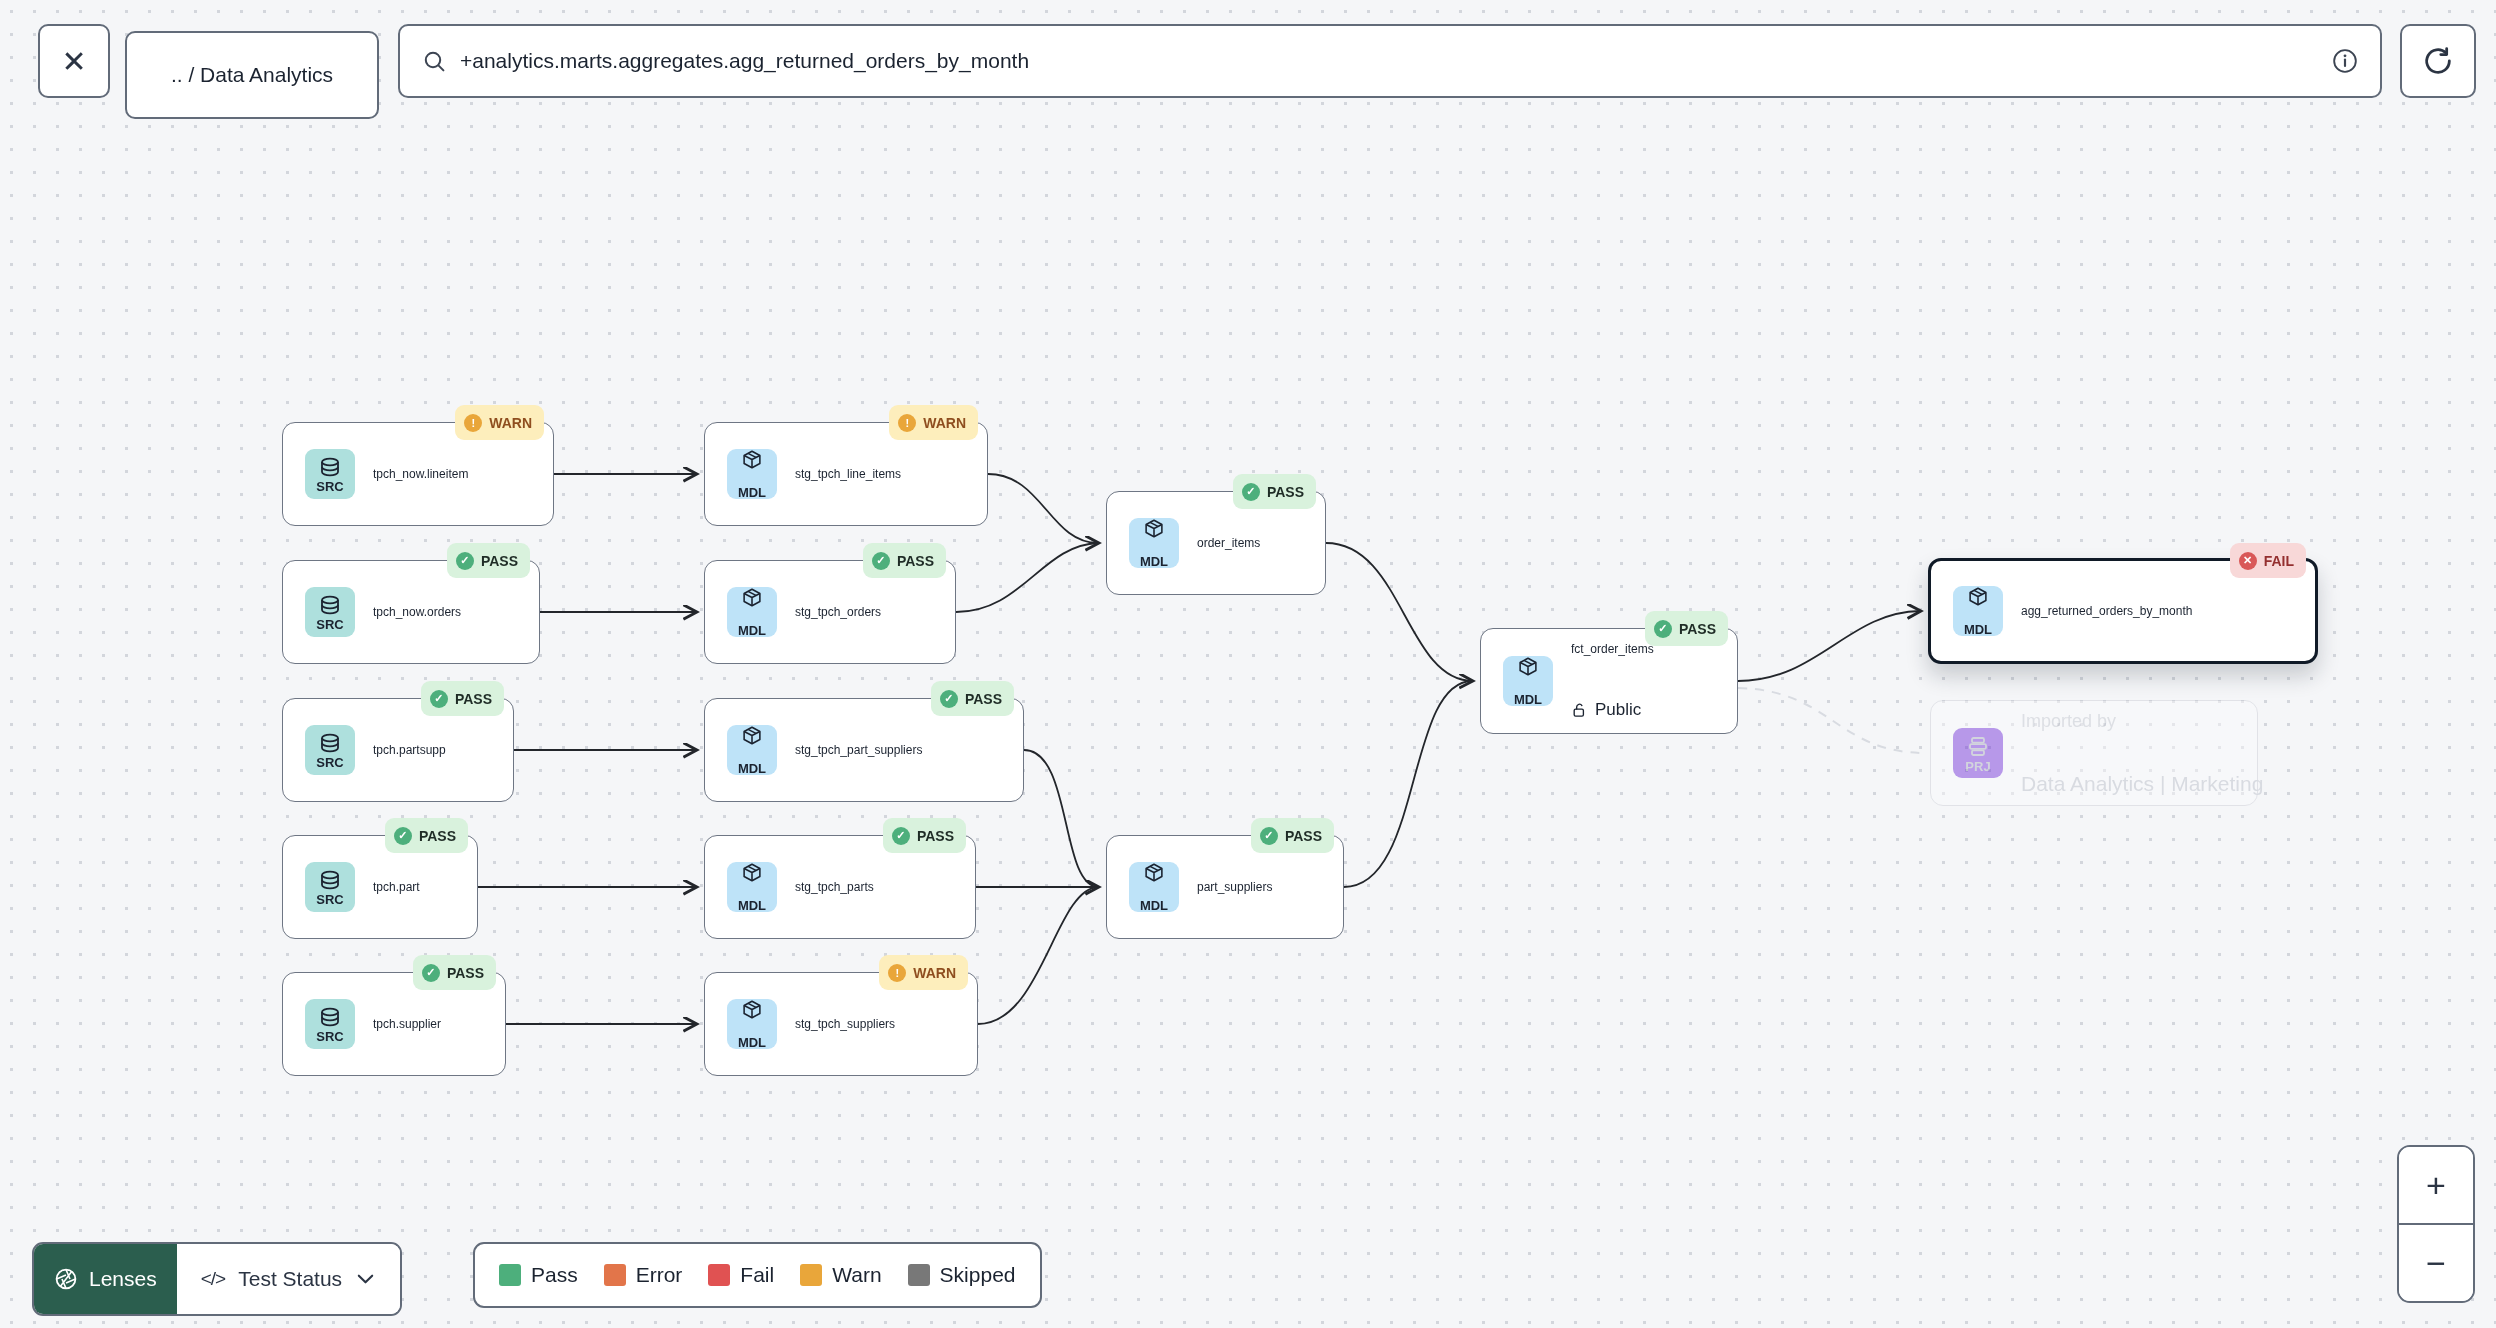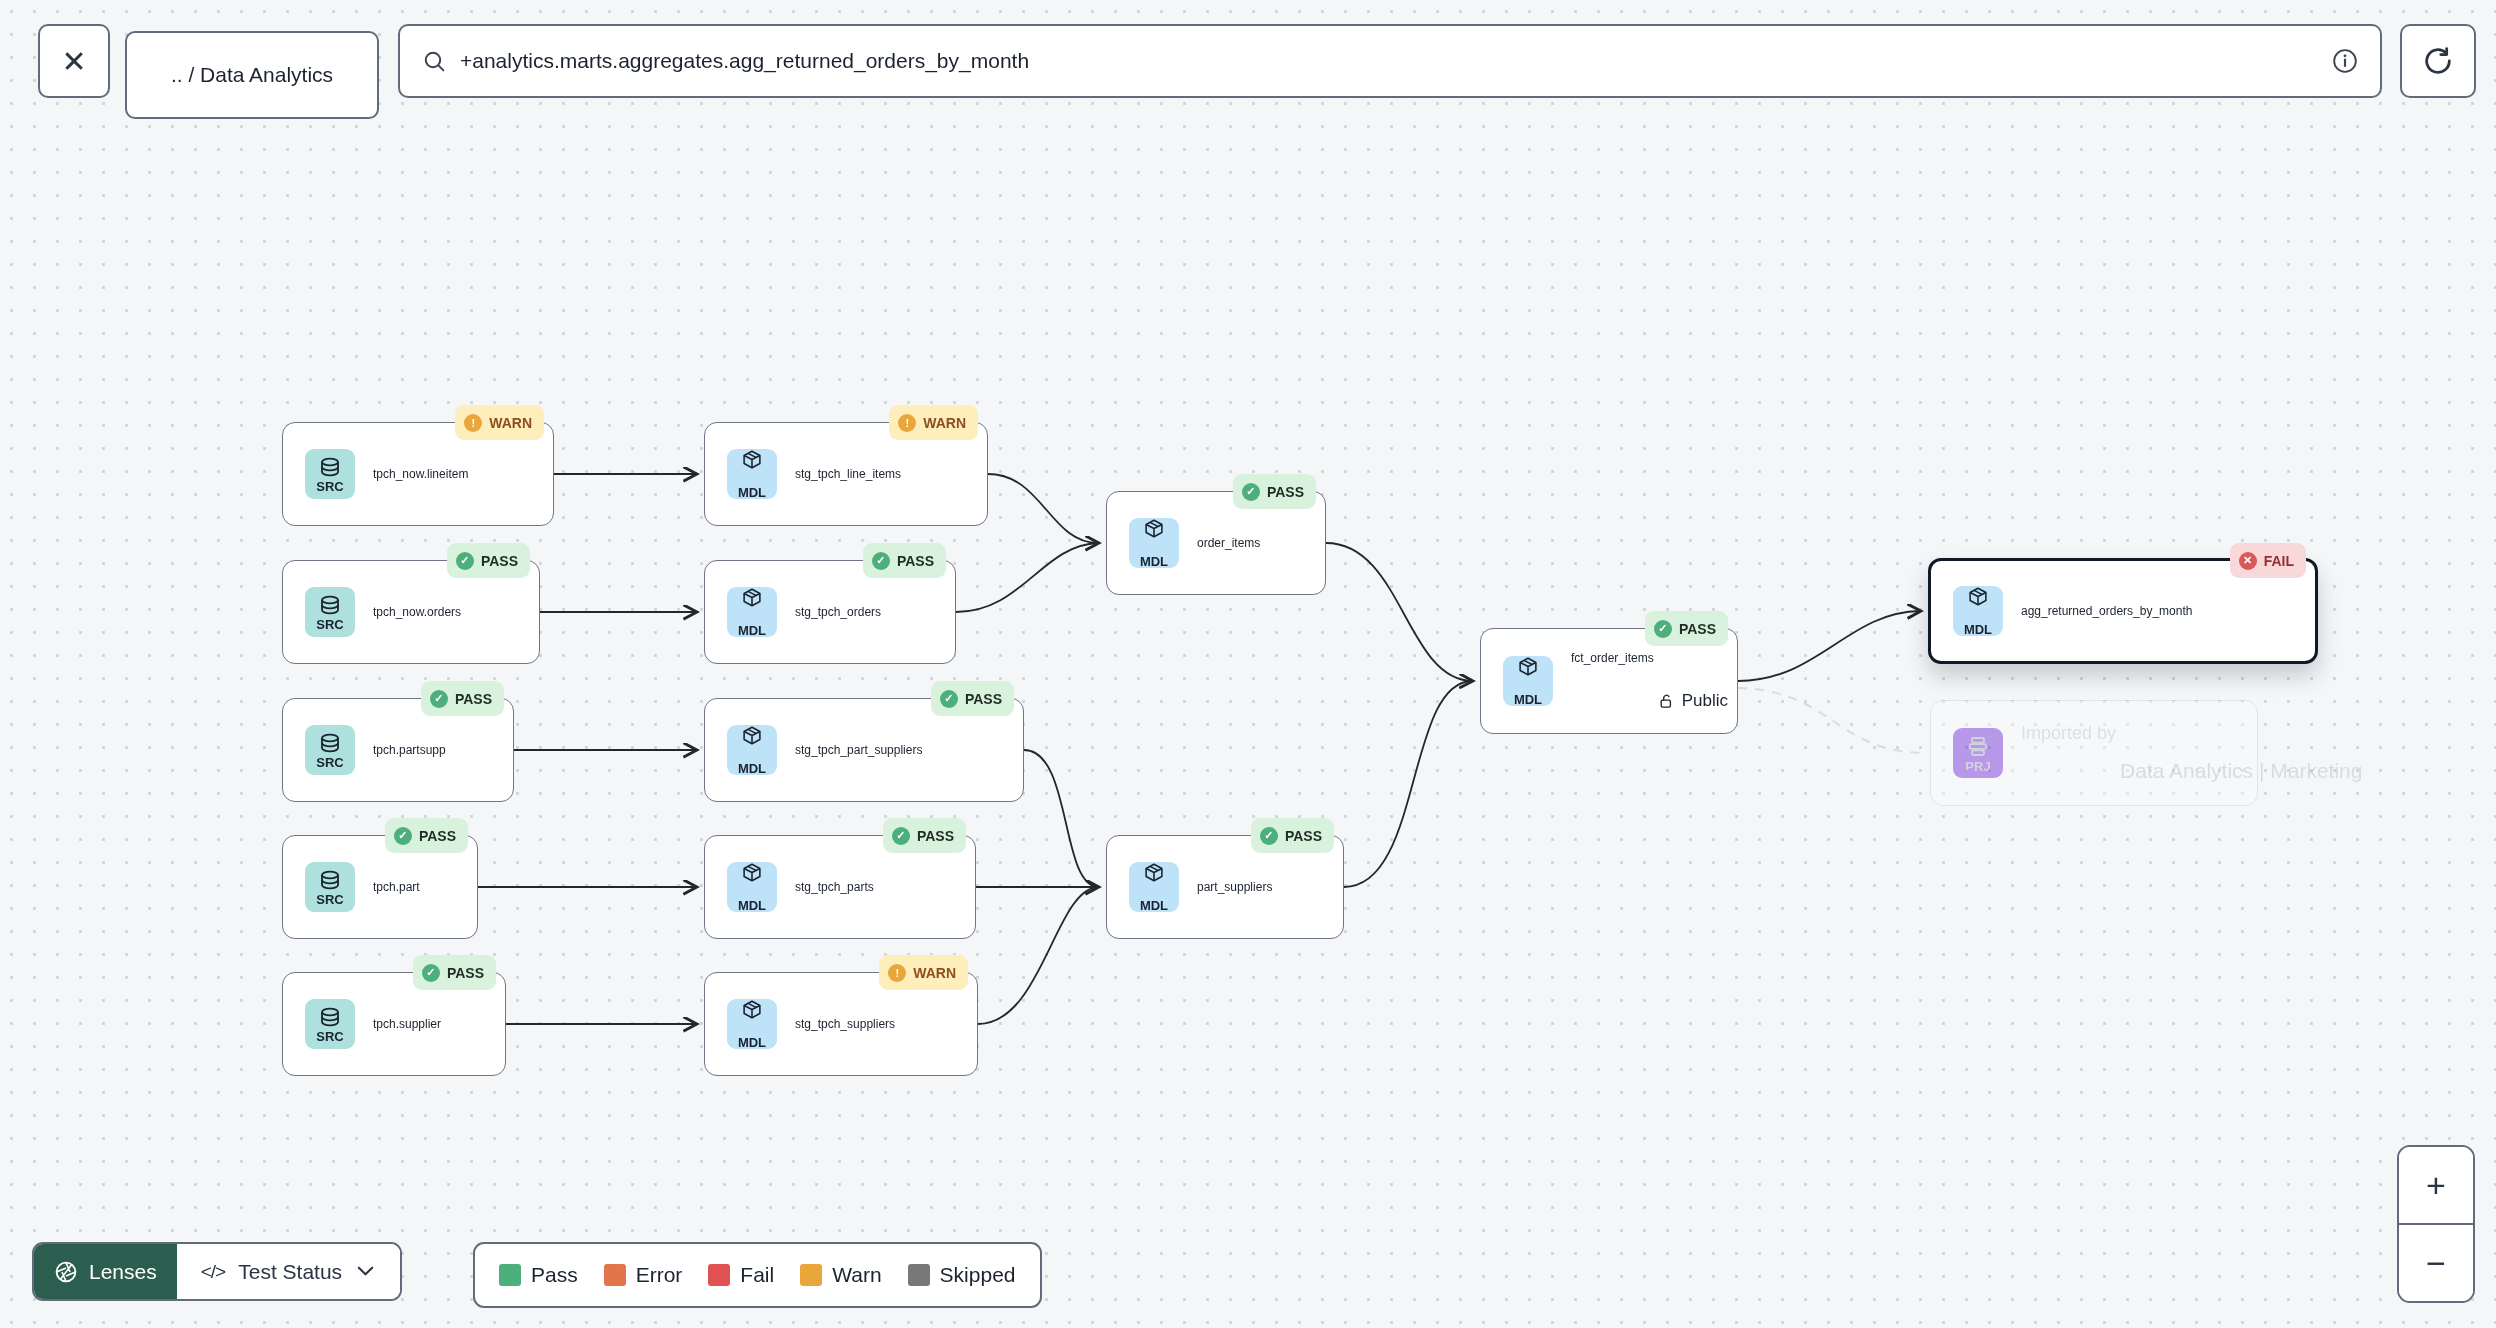--- a/index.html
+++ b/index.html
@@ -50,21 +50,21 @@
   .chip {
     width:50px; height:50px; border-radius:9px; flex:0 0 auto;
     display:flex; flex-direction:column; align-items:center; justify-content:center;
     font-size:13px; font-weight:bold; color:#1b2330; line-height:1; gap:2px;
   }
   .chip svg { display:block; }
   .chip.src { background:#aee0dd; }
   .chip.mdl { background:#bee3f8;gap:16px; }
   .chip.prj { background:#6d28d9; color:#a9adbd; }
   .node-label { font-size:12px; color:#1b2330; white-space:nowrap; }
-  .node-col { display:flex; flex-direction:row; gap:4px; }
+  .node-col { display:flex; flex-direction:column; gap:4px; }
   .sub-label { font-size:17px; color:#1b2330; display:flex; align-items:center; gap:7px;margin-top:40px; }
   .faded-line1 { font-size:18px; color:#c0c4cd; white-space:nowrap; }
   .faded-line2 { font-size:21px; color:#b6bbc6; white-space:nowrap;margin-top:36px; }
 
   .badge {
     position:absolute; top:-18px; right:9px; height:35px; padding:0 12px 0 9px;
     border-radius:9px; display:flex; align-items:center; gap:7px;
     font-size:14px; font-weight:bold; z-index:4;
   }
   .badge .dot {
@@ -73,21 +73,21 @@
   }
   .badge.pass { background:#d9f2dd; color:#1f2c26; }
   .badge.pass .dot { background:#4daf7c; }
   .badge.warn { background:#fdeebc; color:#8f4e1f; }
   .badge.warn .dot { background:#e9a63a; }
   .badge.fail { background:#f8d8d8; color:#942f2f; }
   .badge.fail .dot { background:#d95858; }
 
   
   .lens-pill {
-    position:absolute; left:32px; top:1242px; height:59px; z-index:5;
+    position:absolute; left:32px; top:1242px; height:74px; z-index:5;
     display:flex; border:2px solid #626b79; border-radius:11px; overflow:hidden; background:#fff;
   }
   .lens-seg {
     background:#2b5e4e; color:#fff; display:flex; align-items:center; gap:11px;
     padding:0 20px; font-size:21px;
   }
   .test-seg {
     display:flex; align-items:center; gap:13px; padding:0 24px; font-size:21px; color:#2b3443;
     background:#fff;
   }

